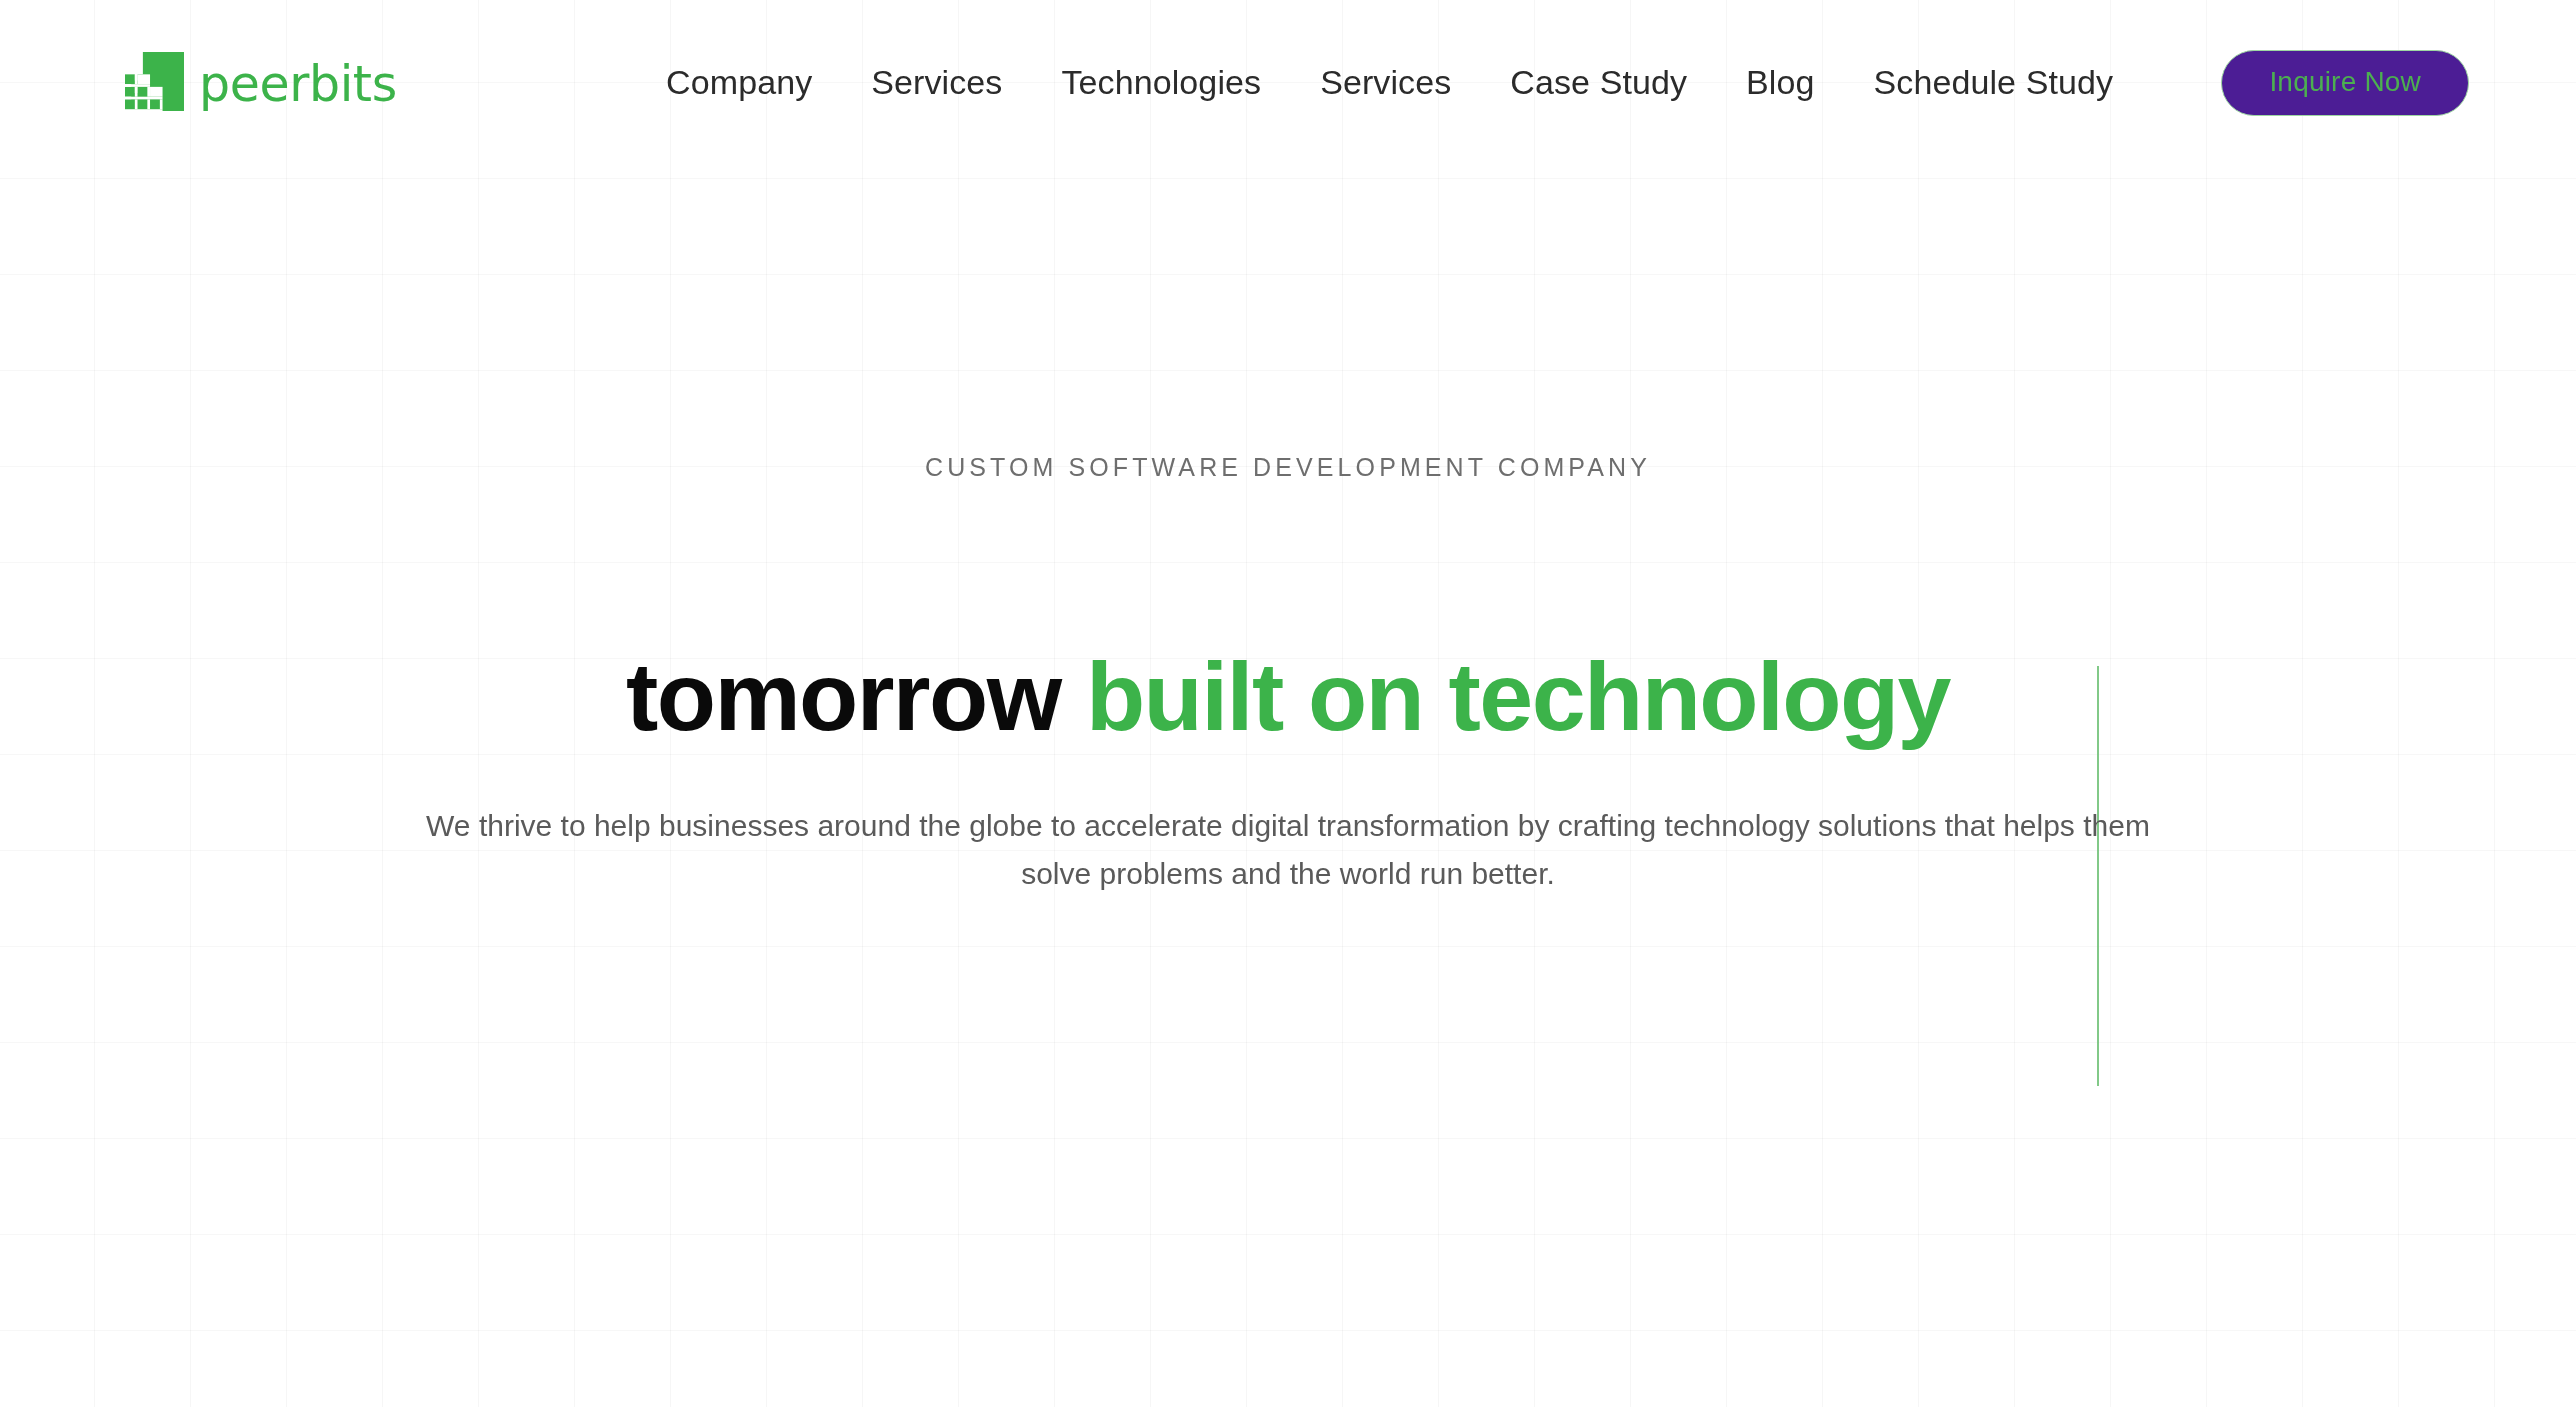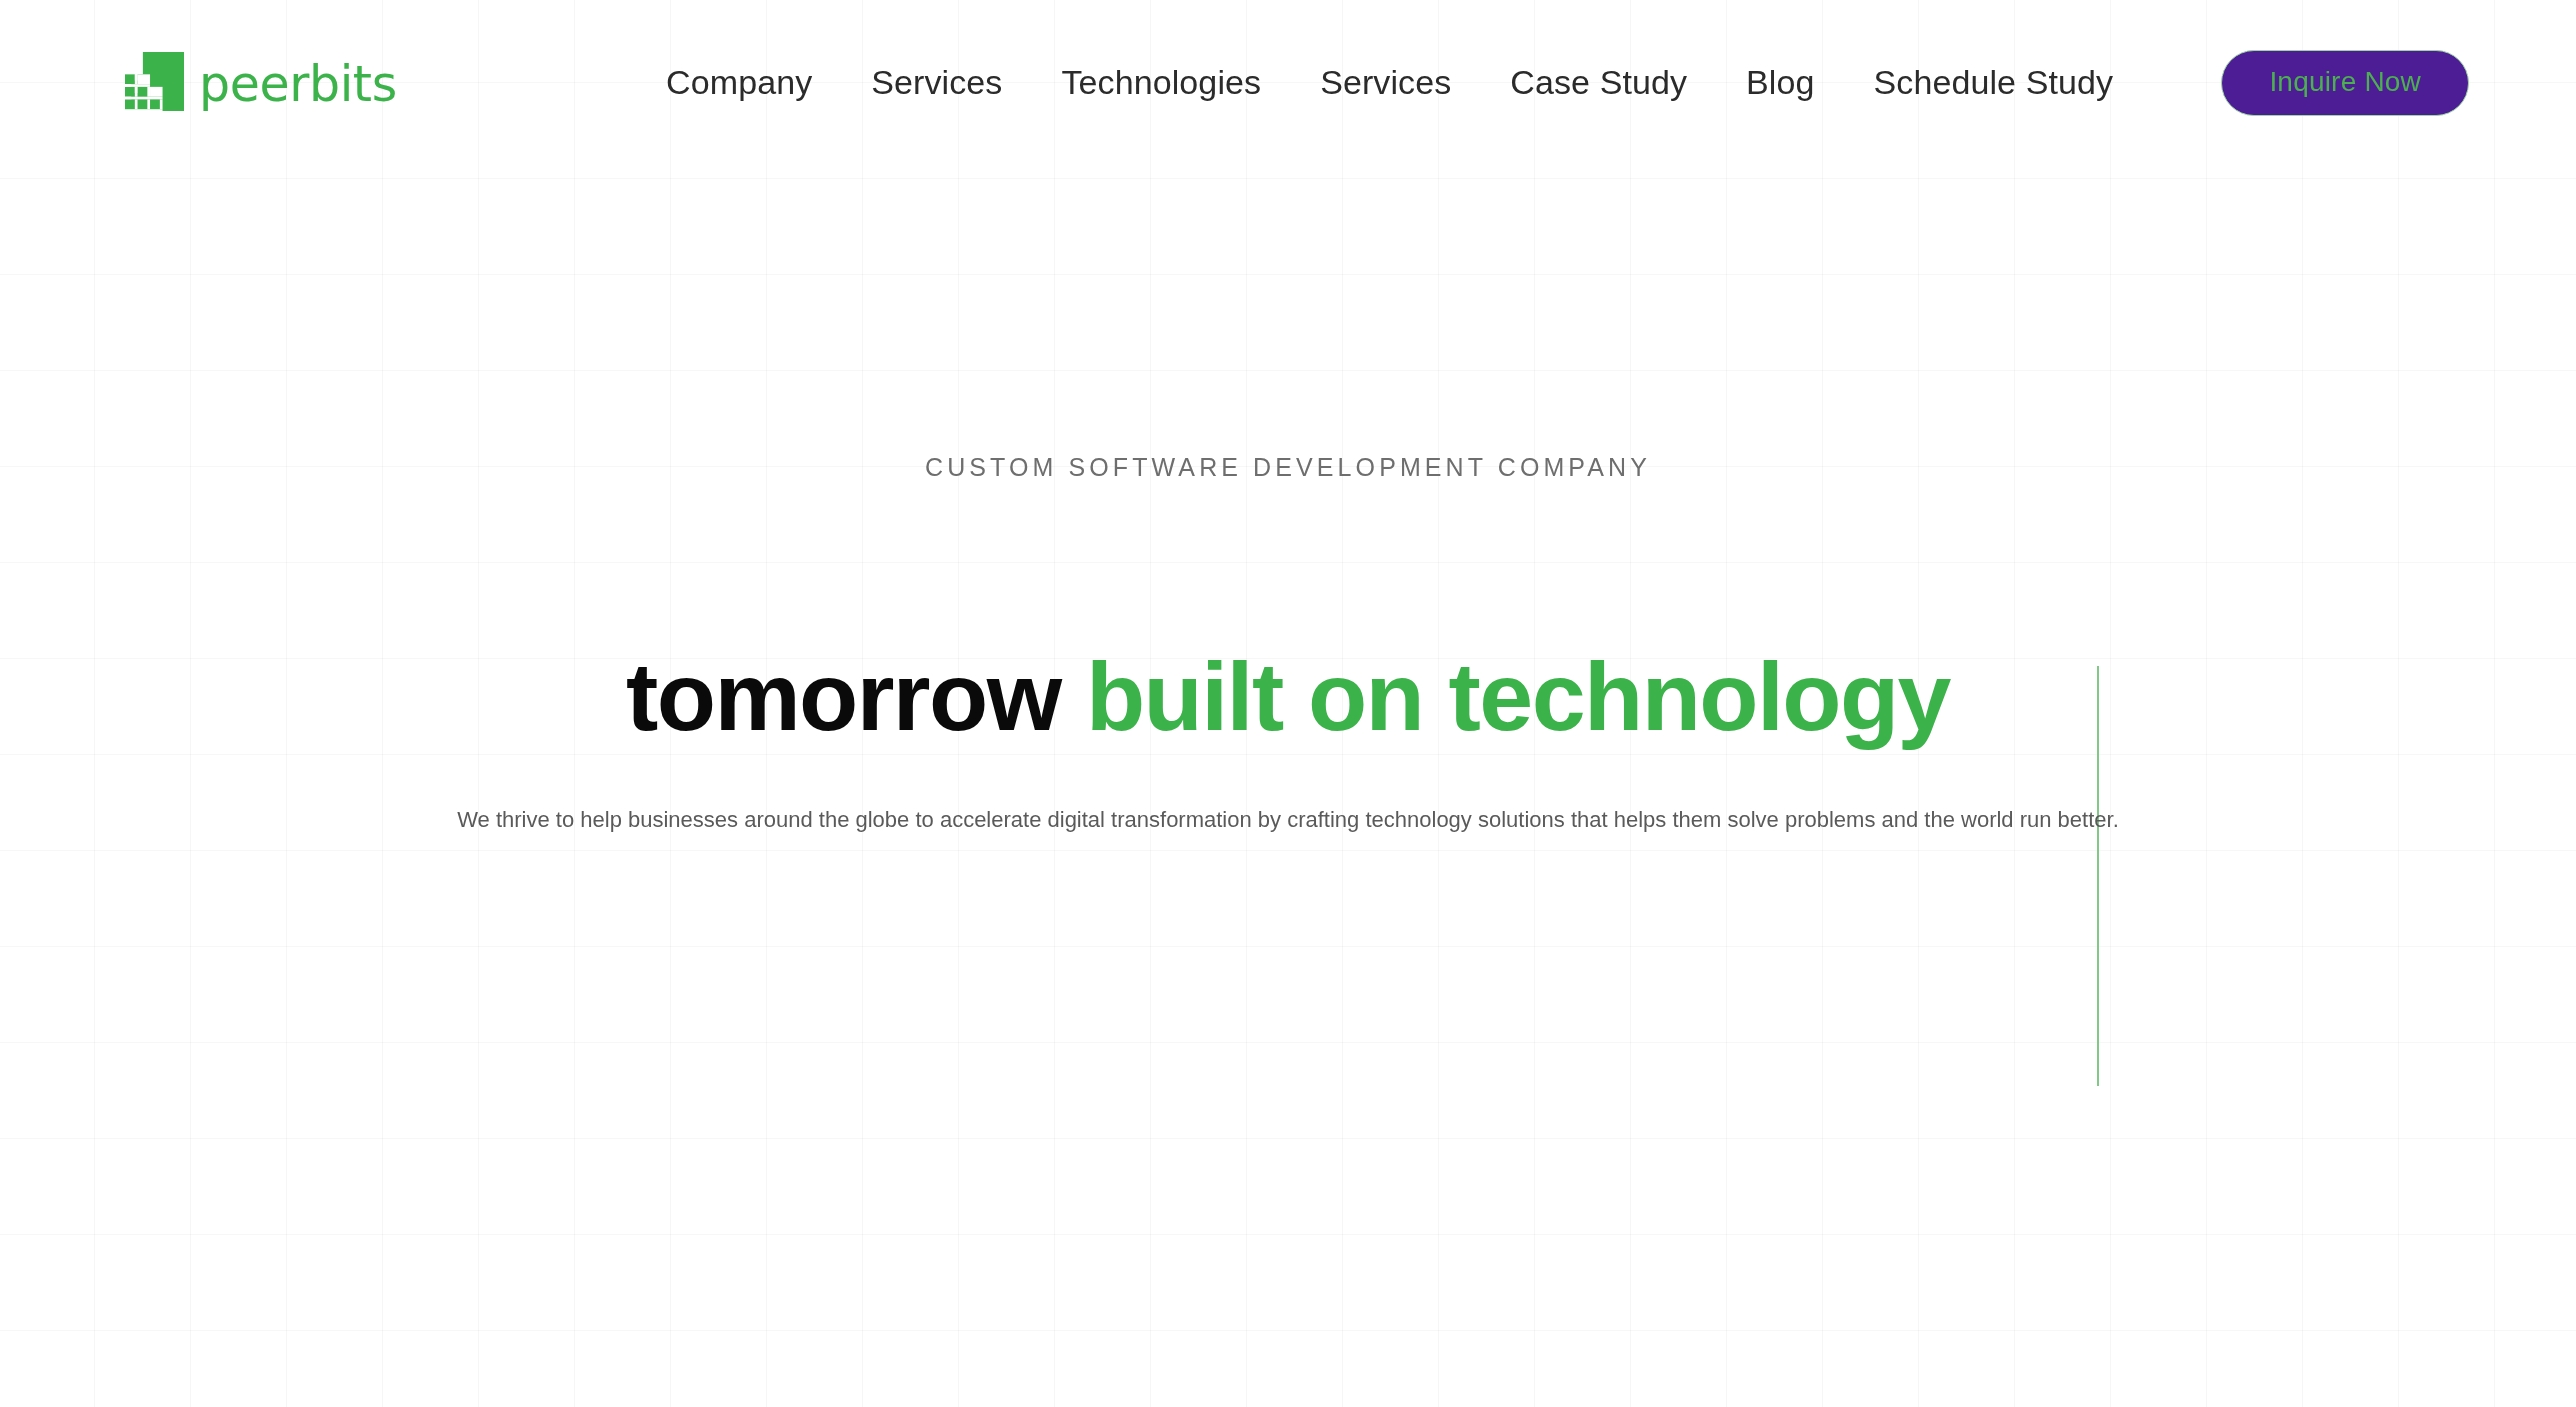--- a/index.html
+++ b/index.html
@@ -128,21 +128,21 @@
     color: #0a0a0a;
     letter-spacing: -1.6px;
     max-width: 1950px;
     margin: 0 auto;
   }
   #hero-title .accent { color: #3cb34a; }
 
   #hero-subtitle {
     margin: 45px auto 0;
     max-width: 1726px;
-    font-size: 22px;
+    font-size: 30px;
     line-height: 1.62;
     color: #5a5a5a;
     font-weight: 400;
   }
 </style>
 </head>
 <body>
 
 <div id="grid-bg"></div>
 <div id="accent-line"></div>

